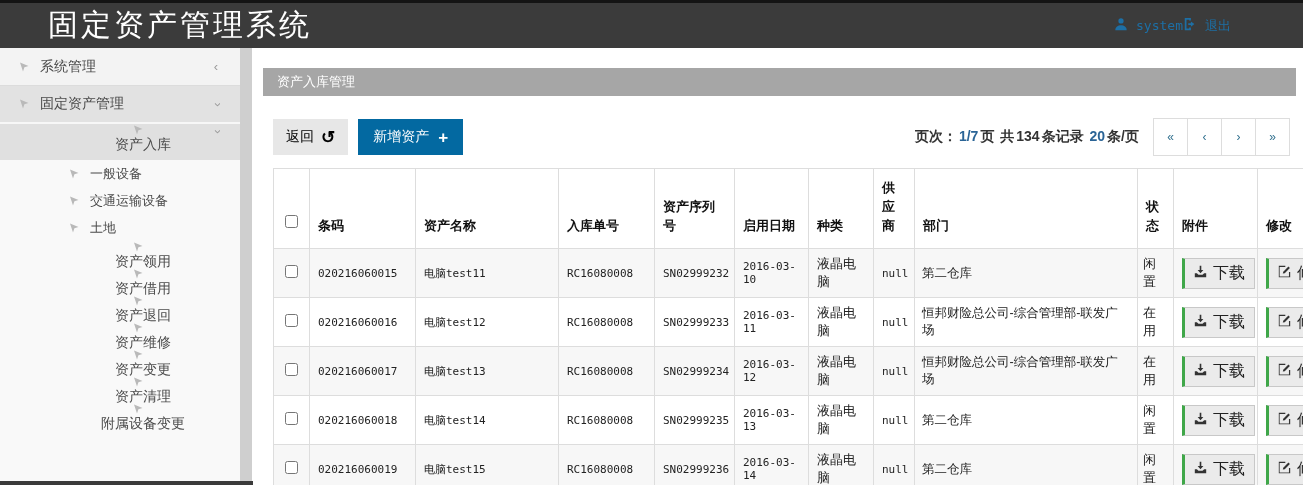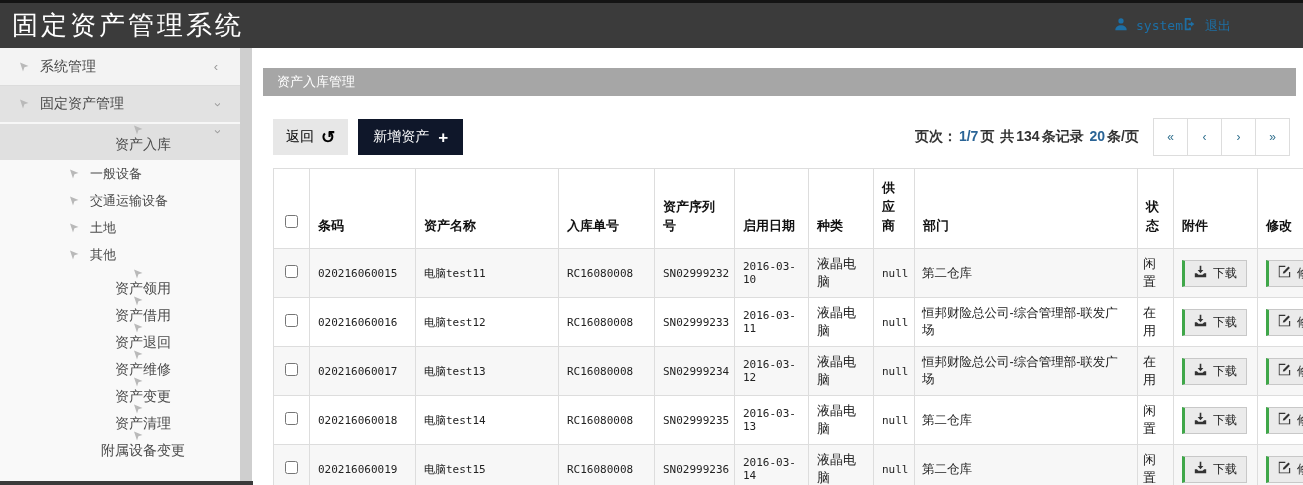--- a/index.html
+++ b/index.html
@@ -4,22 +4,22 @@
 <style>
   * { margin:0; padding:0; box-sizing:border-box; }
   html,body { width:1303px; height:485px; overflow:hidden; background:#fff;
               font-family:"Liberation Sans", sans-serif; }
   .app { position:relative; width:1303px; height:485px; }
 
   
   .topbar { position:absolute; left:0; top:0; width:100%; height:48px;
             background:#3b3b3b; border-top:3px solid #141414;
             display:flex; align-items:center; }
-  .app-title { color:#fff; font-size:26px; letter-spacing:3px; padding-left:12px;
-               font-family:"DejaVu Serif", serif; }
+  .app-title { color:#fff; font-size:30px; letter-spacing:3px; padding-left:12px;
+               font-family:"DejaVu Serif", serif;margin-left:36px; }
   .topbar-right { margin-left:auto; margin-right:72px; display:flex; align-items:center; }
   .topbar-right .tb-item { display:flex; align-items:center; gap:8px; color:#1d6fa5;
                font-size:13px; font-family:"DejaVu Sans Mono", monospace; cursor:pointer; }
 
   
   .sidebar { position:absolute; left:0; top:48px; width:240px; height:433px;
              background:#f9f9f9; overflow:hidden; }
   .mi { position:relative; display:flex; align-items:center; color:#4a4a4a; cursor:pointer; }
   .mi .arrow { display:inline-flex; color:#b9b9b9; margin-right:10px; }
   .mi.lvl1 { height:38px; padding-left:18px; font-size:14px; }
@@ -36,21 +36,21 @@
 
   
   .panel { position:absolute; left:263px; top:68px; width:1040px; height:417px; background:#fff; }
   .panel-hd { height:28px; margin-right:7px; background:#a6a6a6; color:#fff;
               font-size:13px; line-height:28px; padding-left:14px; }
   .toolbar { display:flex; align-items:center; padding:22px 13px 12px 10px; }
   .btn-back { display:inline-flex; align-items:center; gap:7px; background:#e7e7e7;
               border:none; color:#000; font-size:14px; padding:0 13px; height:36px; cursor:pointer;
               font-family:"Liberation Sans", sans-serif; }
   .btn-back .undo { font-size:17px; font-weight:bold; line-height:1; }
-  .btn-add { display:inline-flex; align-items:center; gap:9px; background:#0f172a;
+  .btn-add { display:inline-flex; align-items:center; gap:9px; background:#0369a1;
              border:none; color:#fff; font-size:14px; padding:0 15px; height:36px;
              margin-left:10px; cursor:pointer; font-family:"Liberation Sans", sans-serif; }
   .btn-add .plus { font-size:17px; font-weight:bold; line-height:1; }
   .paginfo { margin-left:auto; font-size:14px; font-weight:bold; color:#333; white-space:nowrap; }
   .paginfo .blue { color:#2a6496; }
   .paginfo span { margin:0 1px; }
   .pager { display:flex; margin-left:14px; }
   .pg { width:35px; height:38px; border:1px solid #ddd; margin-left:-1px; background:#fff;
         color:#31708f; font-size:12px; display:flex; align-items:center; justify-content:center;
         cursor:pointer; }
@@ -64,21 +64,21 @@
   th.c-check, td.c-check { text-align:center; vertical-align:middle; padding:8px 4px; }
   th.c-check { vertical-align:bottom; padding-bottom:14px; }
   td { height:39px; vertical-align:middle; padding:6px 8px; font-size:13px; color:#222; }
   td.mono { font-family:"DejaVu Sans Mono", monospace; font-size:11px; }
   td.dept { font-size:12.5px; padding:6px 7px; }
   td.status { padding:6px 5px; }
   tbody tr:nth-child(odd) { background:#f7f7f7; }
   tbody tr:nth-child(even) { background:#ffffff; }
   .gbtn { display:inline-flex; align-items:center; gap:6px; background:#ebebeb;
           border:1px solid #c8c8c8; border-left:3px solid #3fa749; padding:4px 9px;
-          font-size:12px; color:#222; cursor:pointer; white-space:nowrap;
+          font-size:16px; color:#222; cursor:pointer; white-space:nowrap;
           font-family:"Liberation Sans", sans-serif; }
   input[type=checkbox] { width:13px; height:13px; cursor:pointer; }
 </style>
 </head>
 <body>
 
 <div class="app">
 
   <div class="topbar">
     <div class="app-title">固定资产管理系统</div>
@@ -148,28 +148,20 @@
         </span>
         <span>交通运输设备</span>
       </div>
       <div class="mi lvl3">
         <span class="arrow">
           <svg width="12" height="12" viewBox="0 0 24 24">
             <path d="M4 3l17 7-8.2 2.3L10 21z" fill="currentColor"></path>
           </svg>
         </span>
         <span>土地</span>
-      </div>
-      <div class="mi lvl3">
-        <span class="arrow">
-          <svg width="12" height="12" viewBox="0 0 24 24">
-            <path d="M4 3l17 7-8.2 2.3L10 21z" fill="currentColor"></path>
-          </svg>
-        </span>
-        <span>其他</span>
       </div>
       <div class="mi lvl2">
         <span class="arrow">
           <svg width="12" height="12" viewBox="0 0 24 24">
             <path d="M4 3l17 7-8.2 2.3L10 21z" fill="currentColor"></path>
           </svg>
         </span>
         <span>资产领用</span>
       </div>
       <div class="mi lvl2">

